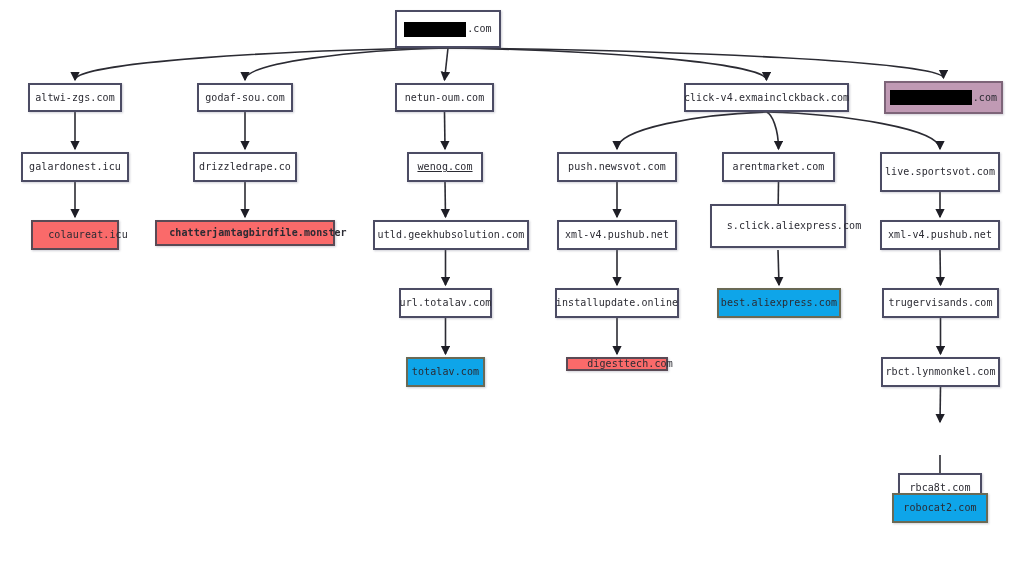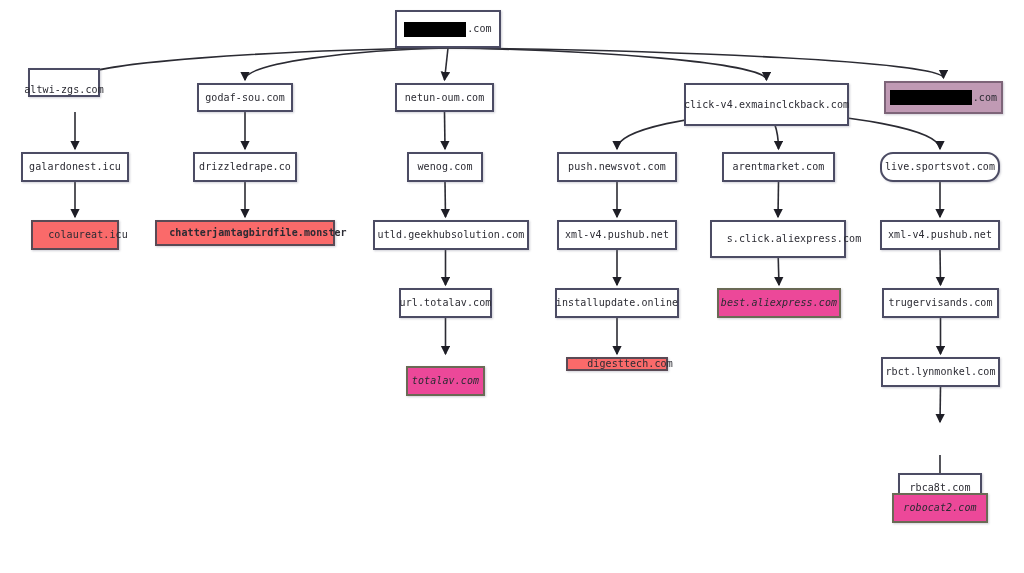--- a/index.html
+++ b/index.html
@@ -41,23 +41,22 @@
     white-space: nowrap;
     box-shadow: 1px 1px 2px rgba(120,120,140,0.35);
     z-index: 2;
   }
   .node.red {
     background: #fa6a6a;
     border-color: #5a4a55;
     padding-left: 26px;
   }
   .node.yellow {
-    background: #ec4899;
+    background: #0ea5e9;
     border-color: #6a6a55;
-    font-style: italic;
   }
   .node.purple {
     background: #c09ab4;
     border-color: #7d6478;
   }
   .node .label {
     display: block;
   }
   .redacted {
     display: inline-block;
@@ -109,85 +108,85 @@
         <path d="M940.5,318 L940.5,354" fill="none" stroke="#2b2b33" stroke-width="1.6" marker-end="url(#arrow)"></path>
         <path d="M940.5,387 L940,422" fill="none" stroke="#2b2b33" stroke-width="1.6" marker-end="url(#arrow)"></path>
         <path d="M940,455 L940,490" fill="none" stroke="#2b2b33" stroke-width="1.6" marker-end="url(#arrow)"></path>
       </g>
   </svg>
   <div id="nodes">
       <div class="node" style="left: 395px; top: 10px; width: 106px; height: 38px;">
         <span class="redacted root-bar"></span>
         <span class="suffix">.com</span>
       </div>
-      <div class="node" style="left: 28px; top: 68px; width: 72px; height: 29px; align-items: flex-end;">
+      <div class="node" style="left: 28px; top: 83px; width: 94px; height: 29px;">
         <span class="label">altwi-zgs.com</span>
       </div>
       <div class="node" style="left: 197px; top: 83px; width: 96px; height: 29px;">
         <span class="label">godaf-sou.com</span>
       </div>
       <div class="node" style="left: 395px; top: 83px; width: 99px; height: 29px;">
         <span class="label">netun-oum.com</span>
       </div>
-      <div class="node" style="left: 684px; top: 83px; width: 165px; height: 43px;">
+      <div class="node" style="left: 684px; top: 83px; width: 165px; height: 29px;">
         <span class="label">click-v4.exmainclckback.com</span>
       </div>
       <div class="node purple" style="left: 884px; top: 81px; width: 119px; height: 33px;">
         <span class="redacted purple-bar"></span>
         <span class="suffix">.com</span>
       </div>
       <div class="node" style="left: 21px; top: 152px; width: 108px; height: 30px;">
         <span class="label">galardonest.icu</span>
       </div>
       <div class="node" style="left: 193px; top: 152px; width: 104px; height: 30px; text-align: right;">
         <span class="label">drizzledrape.co</span>
       </div>
-      <div class="node" style="left: 407px; top: 152px; width: 76px; height: 30px;">
+      <div class="node" style="left: 407px; top: 152px; width: 76px; height: 30px; text-decoration: underline;">
         <span class="label">wenog.com</span>
       </div>
       <div class="node" style="left: 557px; top: 152px; width: 120px; height: 30px;">
         <span class="label">push.newsvot.com</span>
       </div>
       <div class="node" style="left: 722px; top: 152px; width: 113px; height: 30px;">
         <span class="label">arentmarket.com</span>
       </div>
-      <div class="node" style="left: 880px; top: 152px; width: 120px; height: 30px; border-radius: 13px;">
+      <div class="node" style="left: 880px; top: 152px; width: 120px; height: 40px;">
         <span class="label">live.sportsvot.com</span>
       </div>
       <div class="node red" style="left: 31px; top: 220px; width: 88px; height: 30px;">
         <span class="label">colaureat.icu</span>
       </div>
       <div class="node red" style="left: 155px; top: 220px; width: 180px; height: 26px; font-weight: bold;">
         <span class="label">chatterjamtagbirdfile.monster</span>
       </div>
       <div class="node" style="left: 373px; top: 220px; width: 156px; height: 30px;">
         <span class="label">utld.geekhubsolution.com</span>
       </div>
       <div class="node" style="left: 557px; top: 220px; width: 120px; height: 30px;">
         <span class="label">xml-v4.pushub.net</span>
       </div>
-      <div class="node" style="left: 710px; top: 220px; width: 136px; height: 38px; padding-left: 32px;">
+      <div class="node" style="left: 710px; top: 204px; width: 136px; height: 44px; padding-left: 32px;">
         <span class="label">s.click.aliexpress.com</span>
       </div>
       <div class="node" style="left: 880px; top: 220px; width: 120px; height: 30px;">
         <span class="label">xml-v4.pushub.net</span>
       </div>
       <div class="node" style="left: 399px; top: 288px; width: 93px; height: 30px;">
         <span class="label">url.totalav.com</span>
       </div>
       <div class="node" style="left: 555px; top: 288px; width: 124px; height: 30px;">
         <span class="label">installupdate.online</span>
       </div>
       <div class="node yellow" style="left: 717px; top: 288px; width: 124px; height: 30px;">
         <span class="label">best.aliexpress.com</span>
       </div>
       <div class="node" style="left: 882px; top: 288px; width: 117px; height: 30px;">
         <span class="label">trugervisands.com</span>
       </div>
-      <div class="node yellow" style="left: 406px; top: 366px; width: 79px; height: 30px;">
+      <div class="node yellow" style="left: 406px; top: 357px; width: 79px; height: 30px;">
         <span class="label">totalav.com</span>
       </div>
       <div class="node red" style="left: 566px; top: 357px; width: 102px; height: 14px;">
         <span class="label">digesttech.com</span>
       </div>
       <div class="node" style="left: 881px; top: 357px; width: 119px; height: 30px;">
         <span class="label">rbct.lynmonkel.com</span>
       </div>
       <div class="node" style="left: 898px; top: 425px; width: 84px; height: 30px; margin-top: 48px;">
         <span class="label">rbca8t.com</span>

